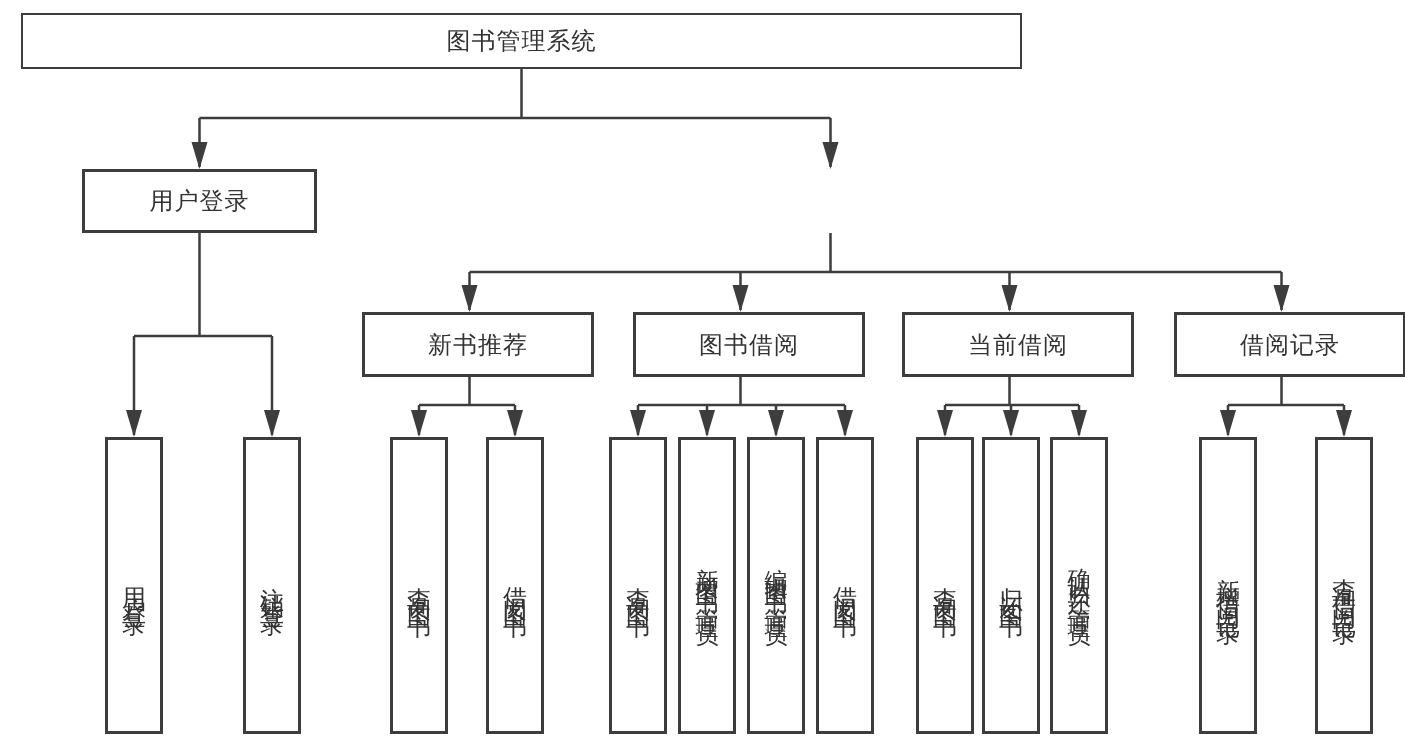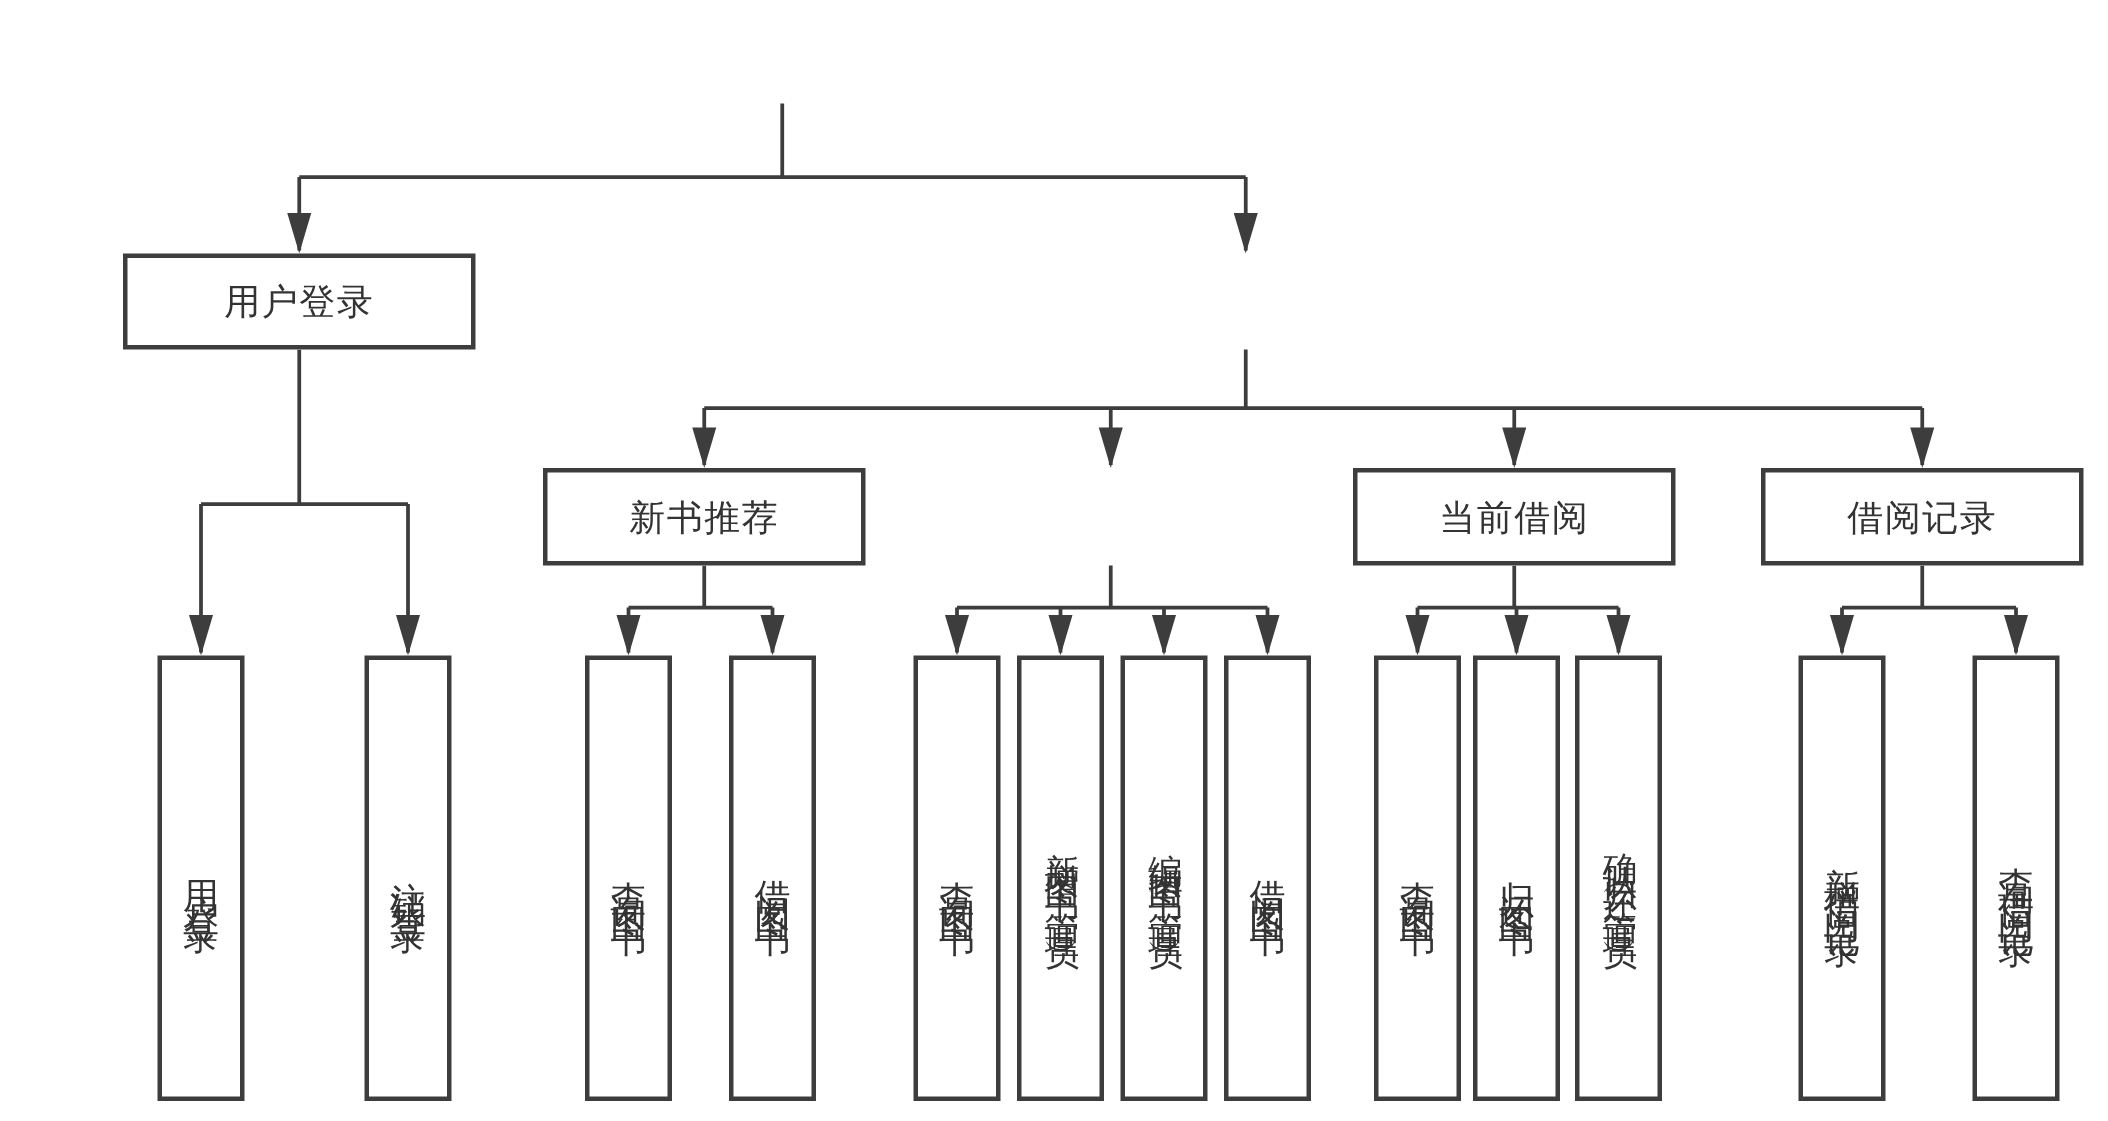--- a/index.html
+++ b/index.html
@@ -22,21 +22,21 @@
     color:#333333;
     z-index:2;
   }
   .hlabel{
     font-size:24px;
     letter-spacing:1px;
     white-space:nowrap;
   }
   .root{left:21px;top:13px;width:1001px;height:56px;border-width:2.5px;}
   .lvl2{top:169px;width:235px;height:64px;}
-  .lvl3{top:312px;width:215px;height:65px;text-align:right;}
+  .lvl3{top:312px;width:232px;height:65px;text-align:right;}
   .leaf{top:437px;width:58px;height:297px;}
   .vtext{
     writing-mode:vertical-rl;
     text-orientation:mixed;
     font-size:24px;
     letter-spacing:9px;
     line-height:1;
     color:#333333;
     white-space:nowrap;
   }
@@ -81,27 +81,33 @@
       <polygon points="768,410 784,410 776,437"></polygon>
       <polygon points="837,410 853,410 845,437"></polygon>
       <polygon points="937,410 953,410 945,437"></polygon>
       <polygon points="1003,410 1019,410 1011,437"></polygon>
       <polygon points="1071,410 1087,410 1079,437"></polygon>
       <polygon points="1220,410 1236,410 1228,437"></polygon>
       <polygon points="1336,410 1352,410 1344,437"></polygon>
     </g>
   </svg>
 
+  <div class="box root">
+    <span class="hlabel">图书管理系统</span>
+  </div>
 
   <div class="box lvl2" style="left:82px">
     <span class="hlabel">用户登录</span>
   </div>
 
   <div class="box lvl3" style="left:362px">
     <span class="hlabel">新书推荐</span>
+  </div>
+  <div class="box lvl3" style="left:633px">
+    <span class="hlabel">图书借阅</span>
   </div>
   <div class="box lvl3" style="left:902px">
     <span class="hlabel">当前借阅</span>
   </div>
   <div class="box lvl3" style="left:1174px">
     <span class="hlabel">借阅记录</span>
   </div>
 
   <div class="box leaf" style="left:105px">
     <span class="vtext">用户登录</span>

